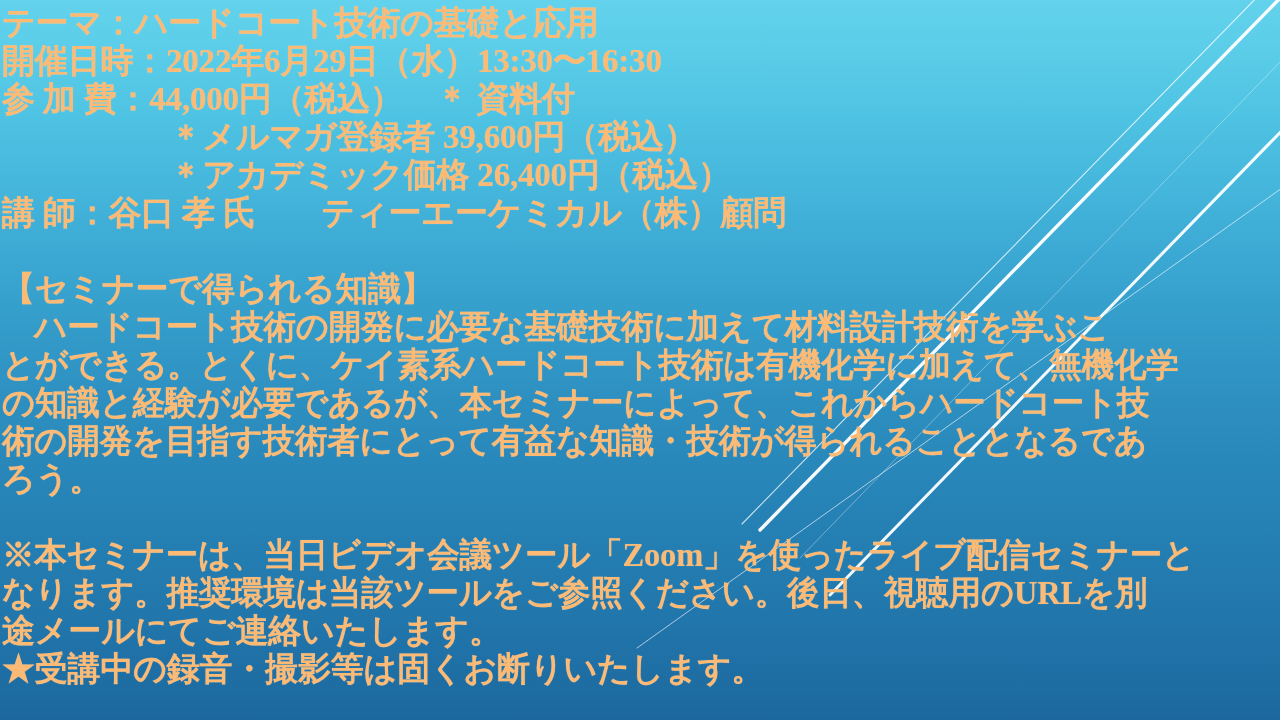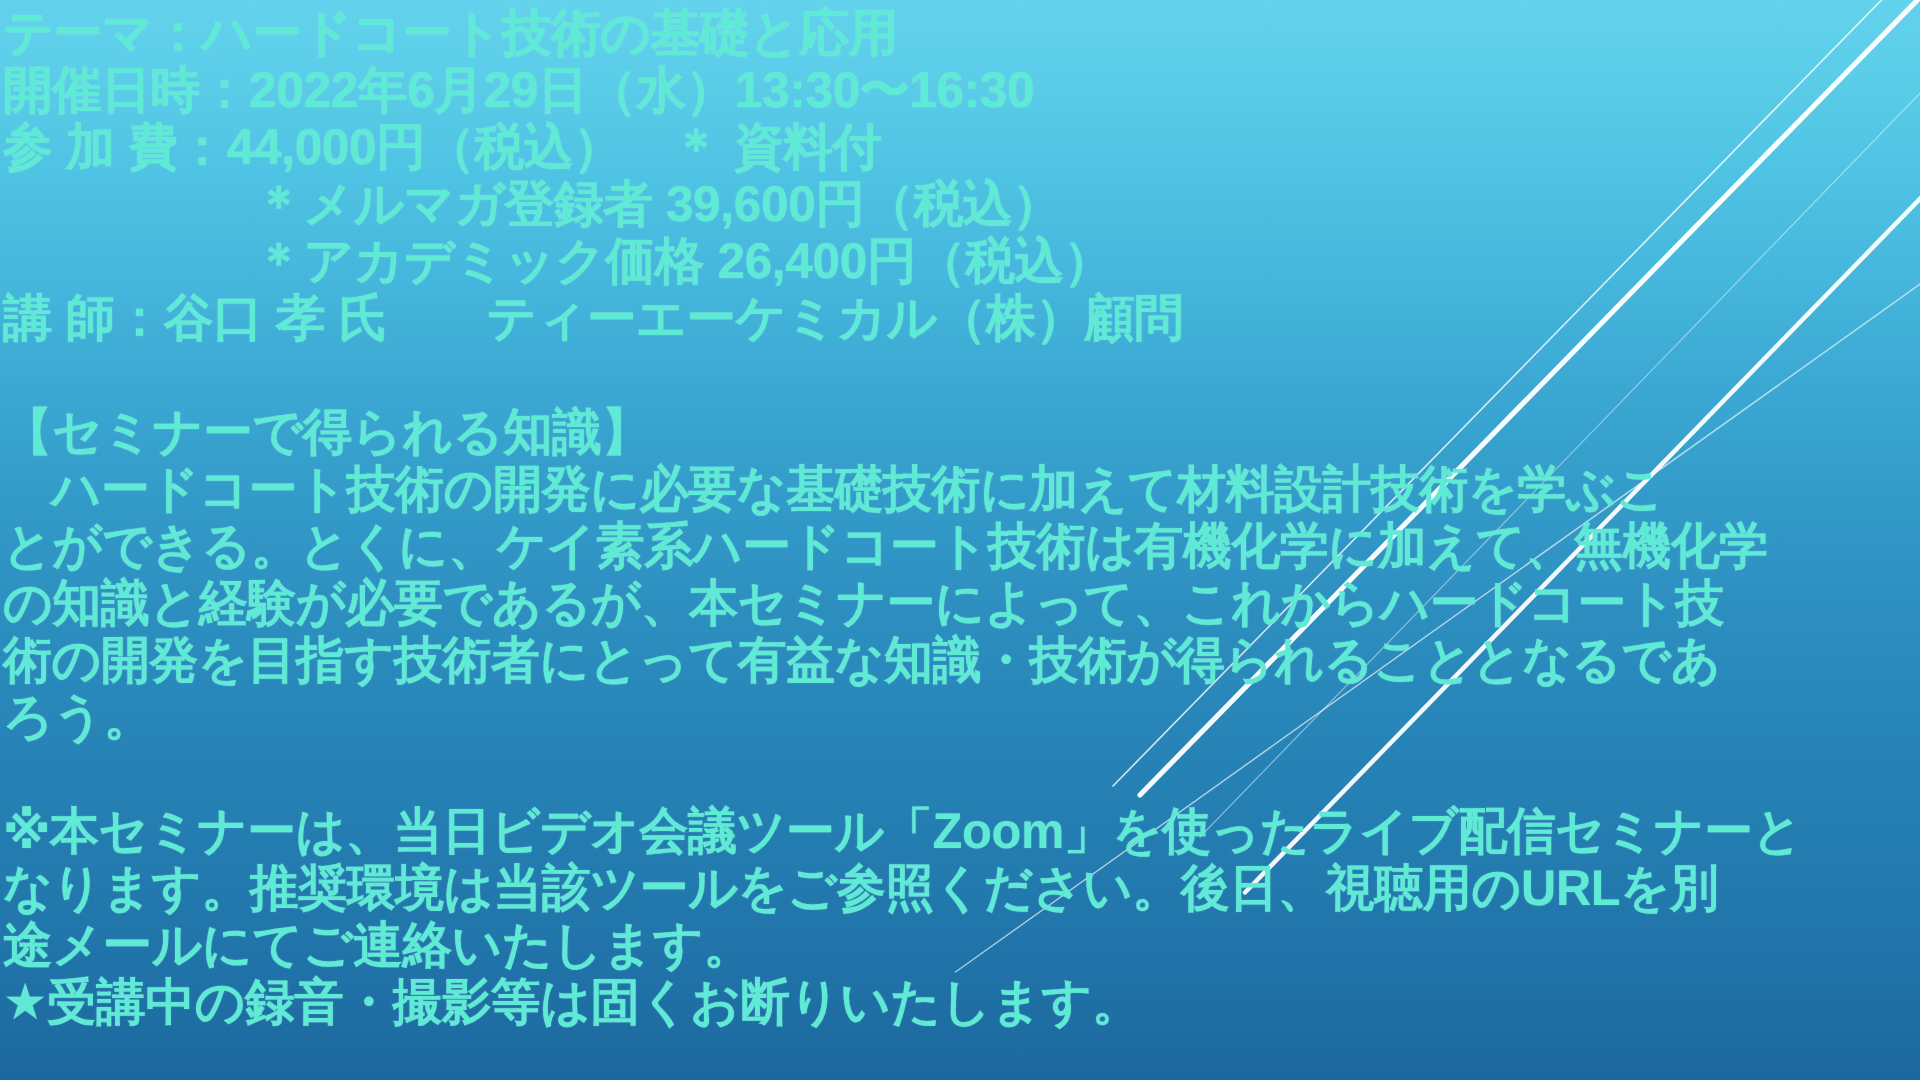--- a/index.html
+++ b/index.html
@@ -42,21 +42,22 @@
     position: absolute;
     inset: 0;
     pointer-events: none;
   }
 
   
   .text-layer {
     position: absolute;
     inset: 0;
     padding: 4px 0 0 2px;
-    color: #5eead4;
+    color: #fdba74;
+    font-family: Liberation Serif, serif;
   }
 
   .line {
     white-space: nowrap;
     font-weight: 700;
     letter-spacing: -0.2px;
     line-height: 38px;
     height: 38px;
     font-size: 33px;
     transform: scaleX(0.985);

